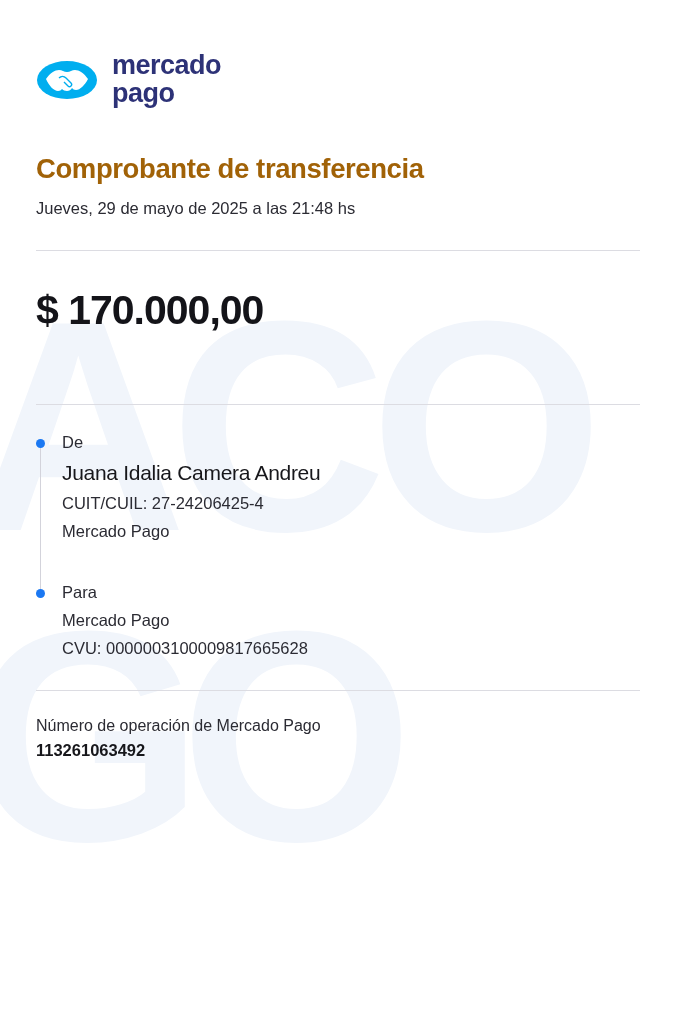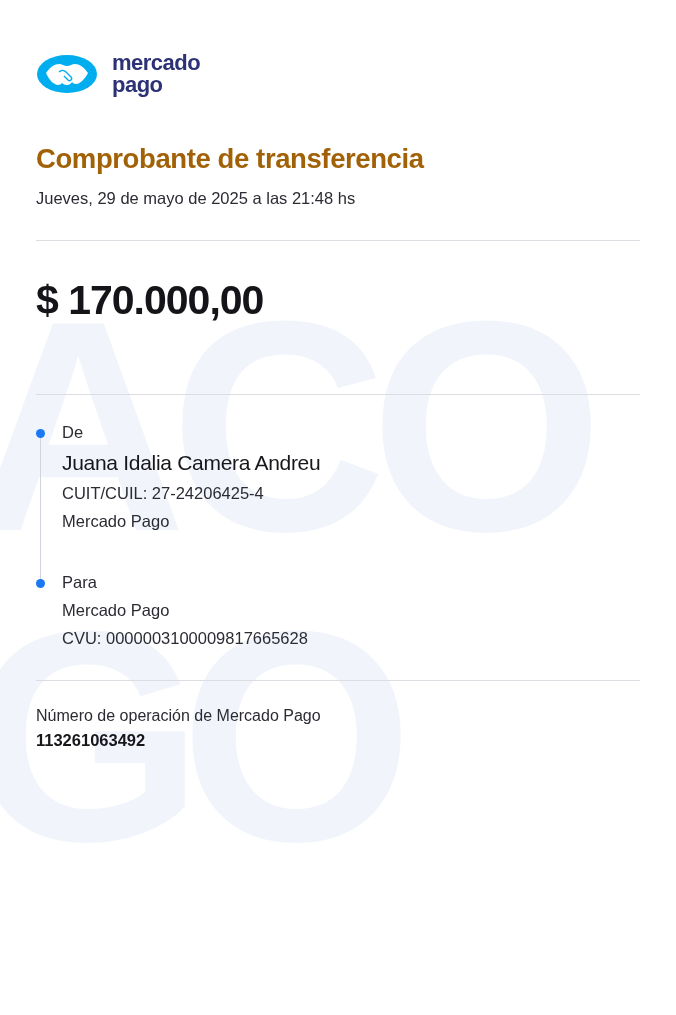--- a/index.html
+++ b/index.html
@@ -41,21 +41,21 @@
     padding-top: 52px;
     gap: 14px;
   }
   .logo-mark {
     width: 62px; height: 44px;
     display: block;
   }
   .logo-word {
     line-height: 1.02;
     font-weight: bold;
-    font-size: 22px;
+    font-size: 27px;
     color: #2d3277;
     letter-spacing: -0.5px;
   }
   .logo-word span { display: block; }
 
   .doc-title {
     margin-top: 46px;
     font-size: 27.5px;
     font-weight: bold;
     letter-spacing: -0.4px;

